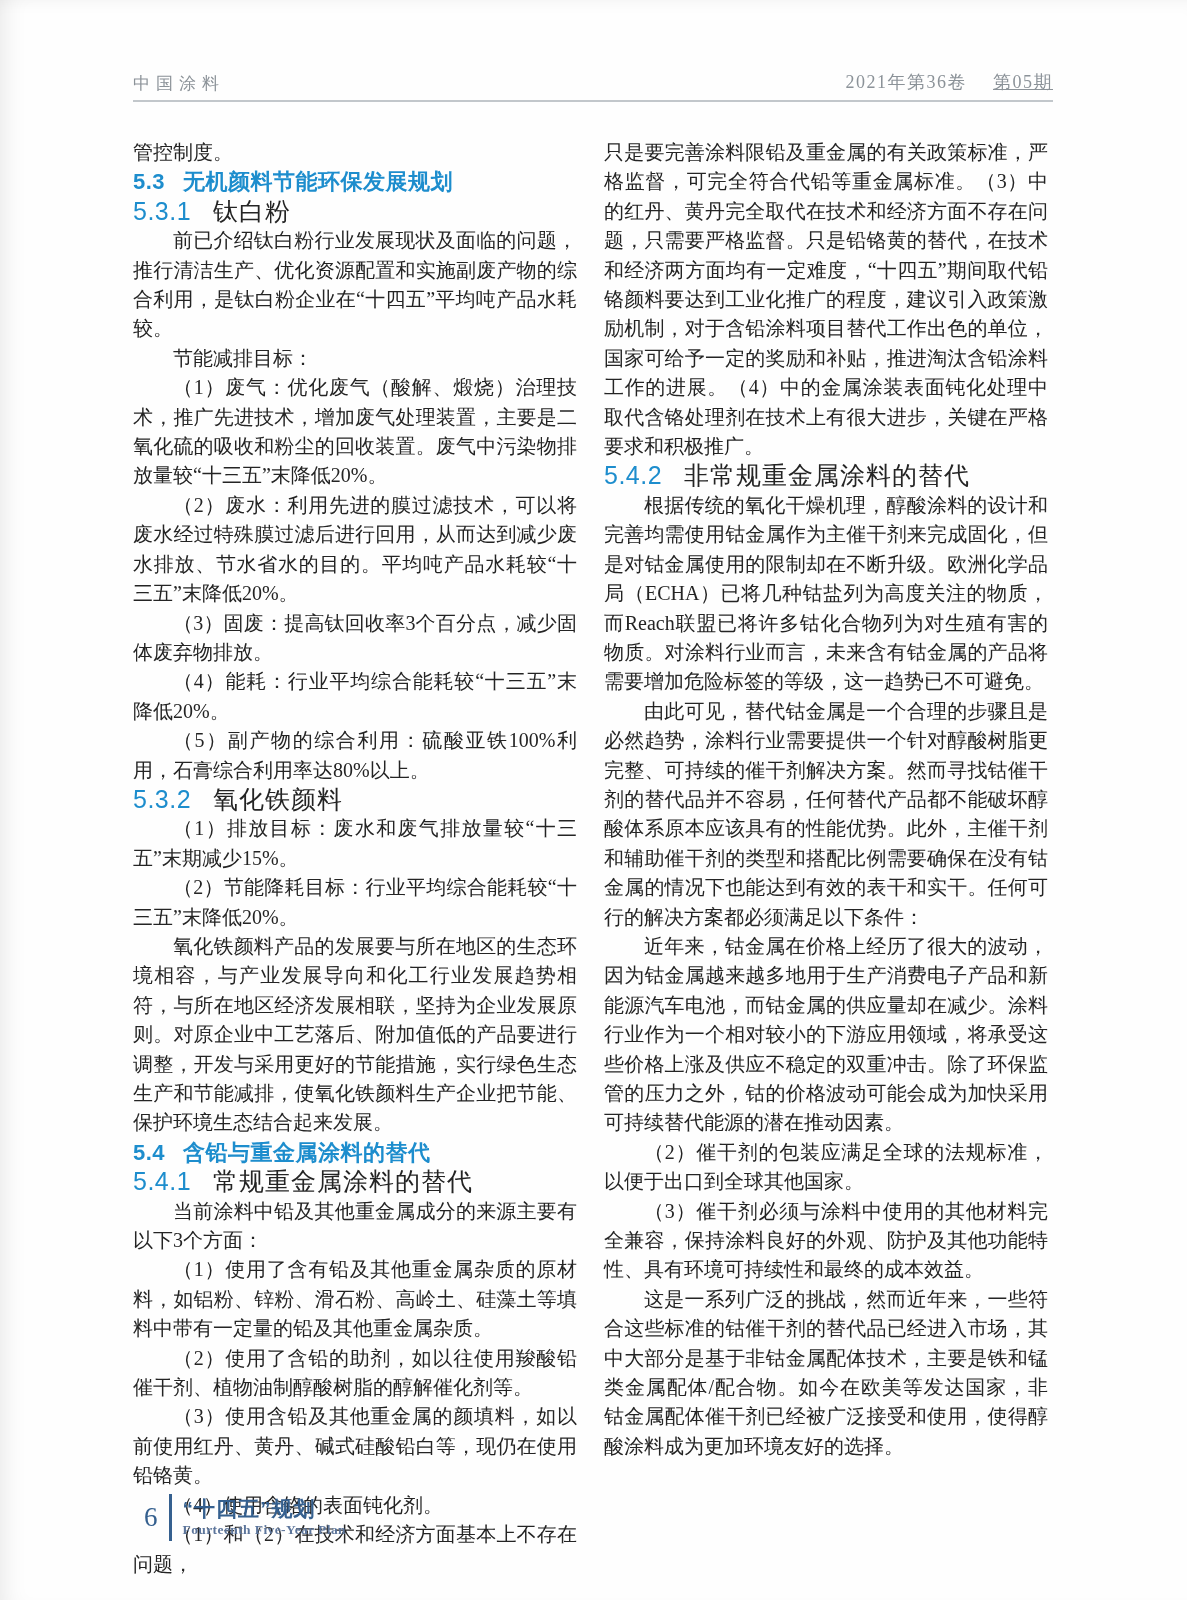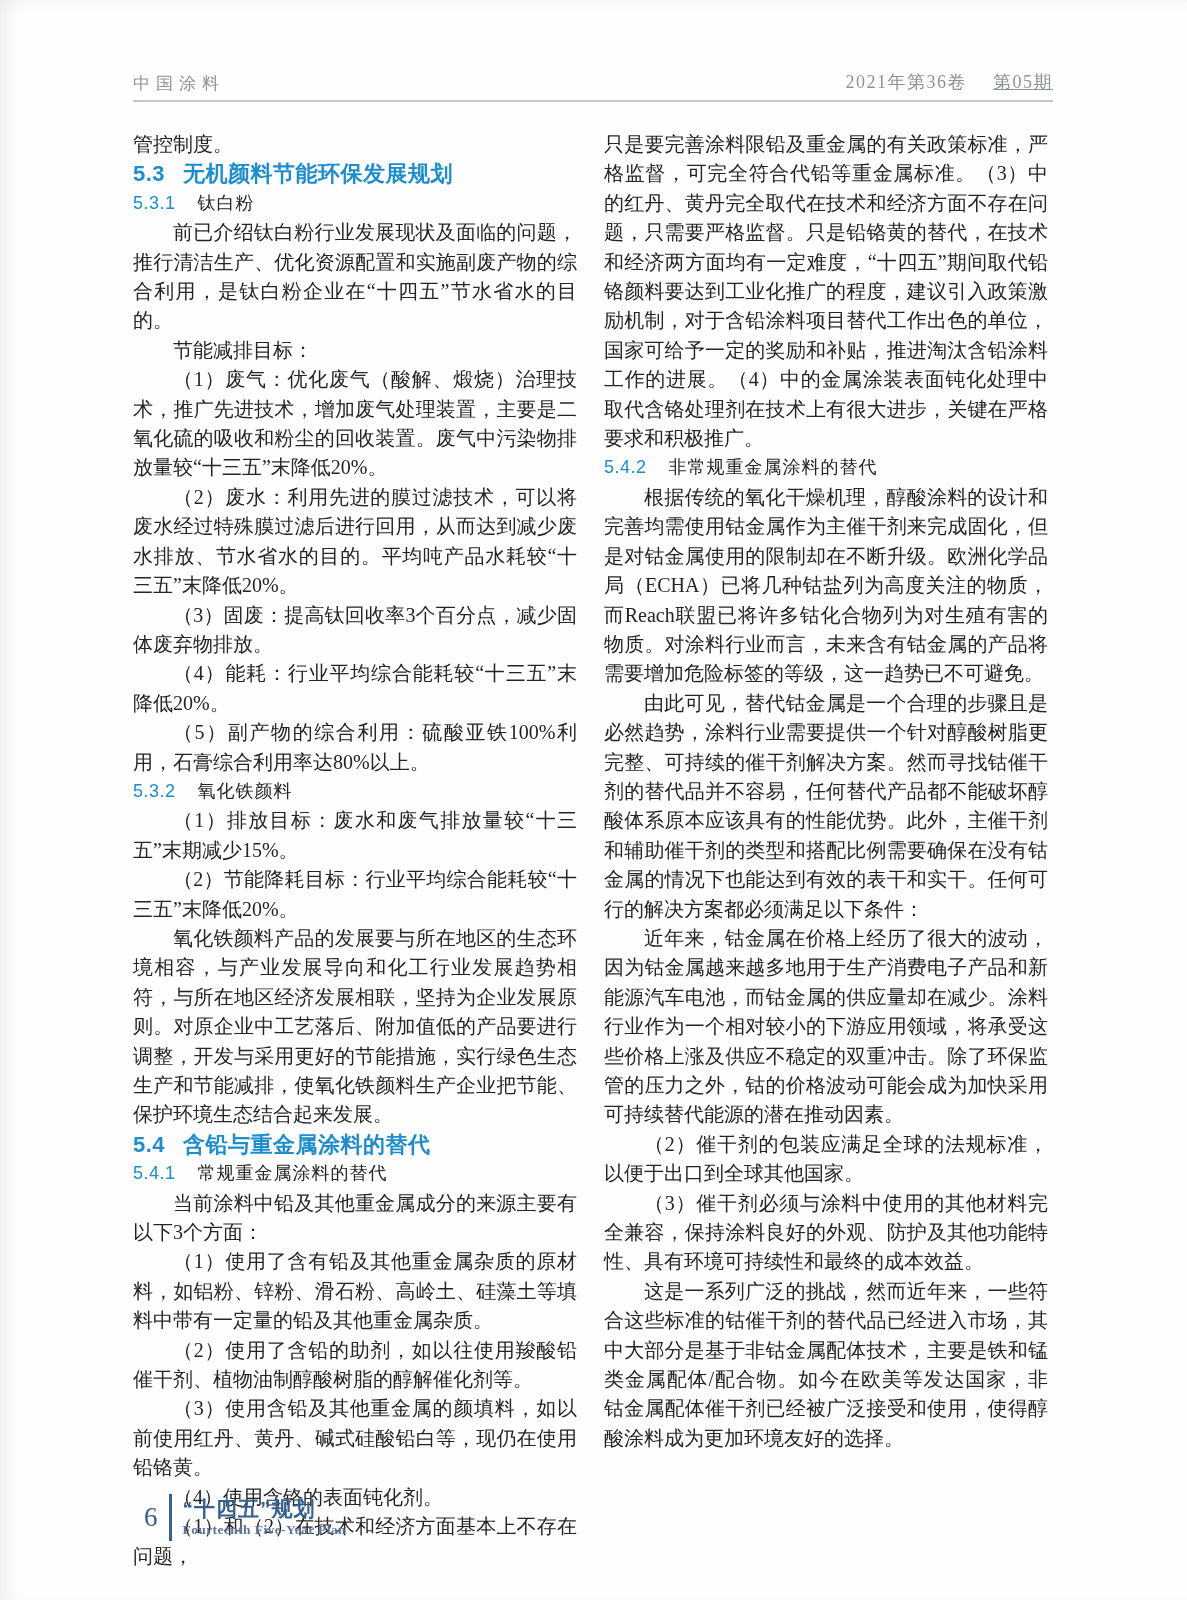--- a/index.html
+++ b/index.html
@@ -12,34 +12,34 @@
   
   .header{position:absolute;top:70px;left:133px;width:920px;height:28px;}
   .journal{
     position:absolute;left:0;top:2px;font-family:"Liberation Sans","DejaVu Sans",sans-serif;
     font-size:17px;color:var(--header-gray);letter-spacing:6px;
   }
   .issue{position:absolute;right:0;top:0;font-size:18px;color:var(--header-gray);letter-spacing:1.5px;}
   .issue-no{margin-left:26px;text-decoration:underline;}
   .rule{position:absolute;top:100px;left:133px;width:920px;height:2px;background:var(--rule-gray);}
   
-  .content{position:absolute;top:130px;left:133px;width:915px;display:flex;gap:27px;}
+  .content{position:absolute;top:138px;left:133px;width:915px;display:flex;gap:27px;}
   .col{width:444px;}
   .p{
     margin:0;font-size:20px;line-height:29.4px;text-align:justify;
     text-indent:2em;color:var(--body-color);
   }
   .p.noindent{text-indent:0;}
   .h2{
     font-family:"Liberation Sans","DejaVu Sans",sans-serif;font-weight:bold;
     color:var(--accent);font-size:22px;line-height:29.4px;letter-spacing:0.5px;
     white-space:nowrap;
   }
   .h2 .hnum{margin-right:18px;}
-  .h3{line-height:29.4px;font-size:18px;white-space:nowrap;}
+  .h3{line-height:29.4px;font-size:25px;white-space:nowrap;}
   .h3 .hnum{
     font-family:"Liberation Sans","DejaVu Sans",sans-serif;color:var(--accent);
     margin-right:22px;letter-spacing:0.5px;
   }
   .h3 .htitle{color:var(--body-color);letter-spacing:1px;}
   
   .footer{position:absolute;left:144px;top:1494px;display:flex;align-items:center;}
   .pagenum{font-size:27px;color:var(--footer-blue);margin-right:11px;}
   .footer-bar{width:3px;height:47px;background:var(--footer-blue);margin-right:11px;}
   .plan-title{
@@ -62,21 +62,21 @@
       <span>2021年第36卷</span><span class="issue-no">第05期</span>
     </span>
   </div>
   <div class="rule"></div>
 
   <div class="content">
     <div class="col">
         <p class="p noindent">管控制度。</p>
         <div class="h2"><span class="hnum">5.3</span><span class="htitle">无机颜料节能环保发展规划</span></div>
         <div class="h3"><span class="hnum">5.3.1</span><span class="htitle">钛白粉</span></div>
-        <p class="p">前已介绍钛白粉行业发展现状及面临的问题，推行清洁生产、优化资源配置和实施副废产物的综合利用，是钛白粉企业在“十四五”节水省水的目的。</p>
+        <p class="p">前已介绍钛白粉行业发展现状及面临的问题，推行清洁生产、优化资源配置和实施副废产物的综合利用，是钛白粉企业在“十四五”平均吨产品水耗较。</p>
         <p class="p">节能减排目标：</p>
         <p class="p">（1）废气：优化废气（酸解、煅烧）治理技术，推广先进技术，增加废气处理装置，主要是二氧化硫的吸收和粉尘的回收装置。废气中污染物排放量较“十三五”末降低20%。</p>
         <p class="p">（2）废水：利用先进的膜过滤技术，可以将废水经过特殊膜过滤后进行回用，从而达到减少废水排放、节水省水的目的。平均吨产品水耗较“十三五”末降低20%。</p>
         <p class="p">（3）固废：提高钛回收率3个百分点，减少固体废弃物排放。</p>
         <p class="p">（4）能耗：行业平均综合能耗较“十三五”末降低20%。</p>
         <p class="p">（5）副产物的综合利用：硫酸亚铁100%利用，石膏综合利用率达80%以上。</p>
         <div class="h3"><span class="hnum">5.3.2</span><span class="htitle">氧化铁颜料</span></div>
         <p class="p">（1）排放目标：废水和废气排放量较“十三五”末期减少15%。</p>
         <p class="p">（2）节能降耗目标：行业平均综合能耗较“十三五”末降低20%。</p>
         <p class="p">氧化铁颜料产品的发展要与所在地区的生态环境相容，与产业发展导向和化工行业发展趋势相符，与所在地区经济发展相联，坚持为企业发展原则。对原企业中工艺落后、附加值低的产品要进行调整，开发与采用更好的节能措施，实行绿色生态生产和节能减排，使氧化铁颜料生产企业把节能、保护环境生态结合起来发展。</p>

